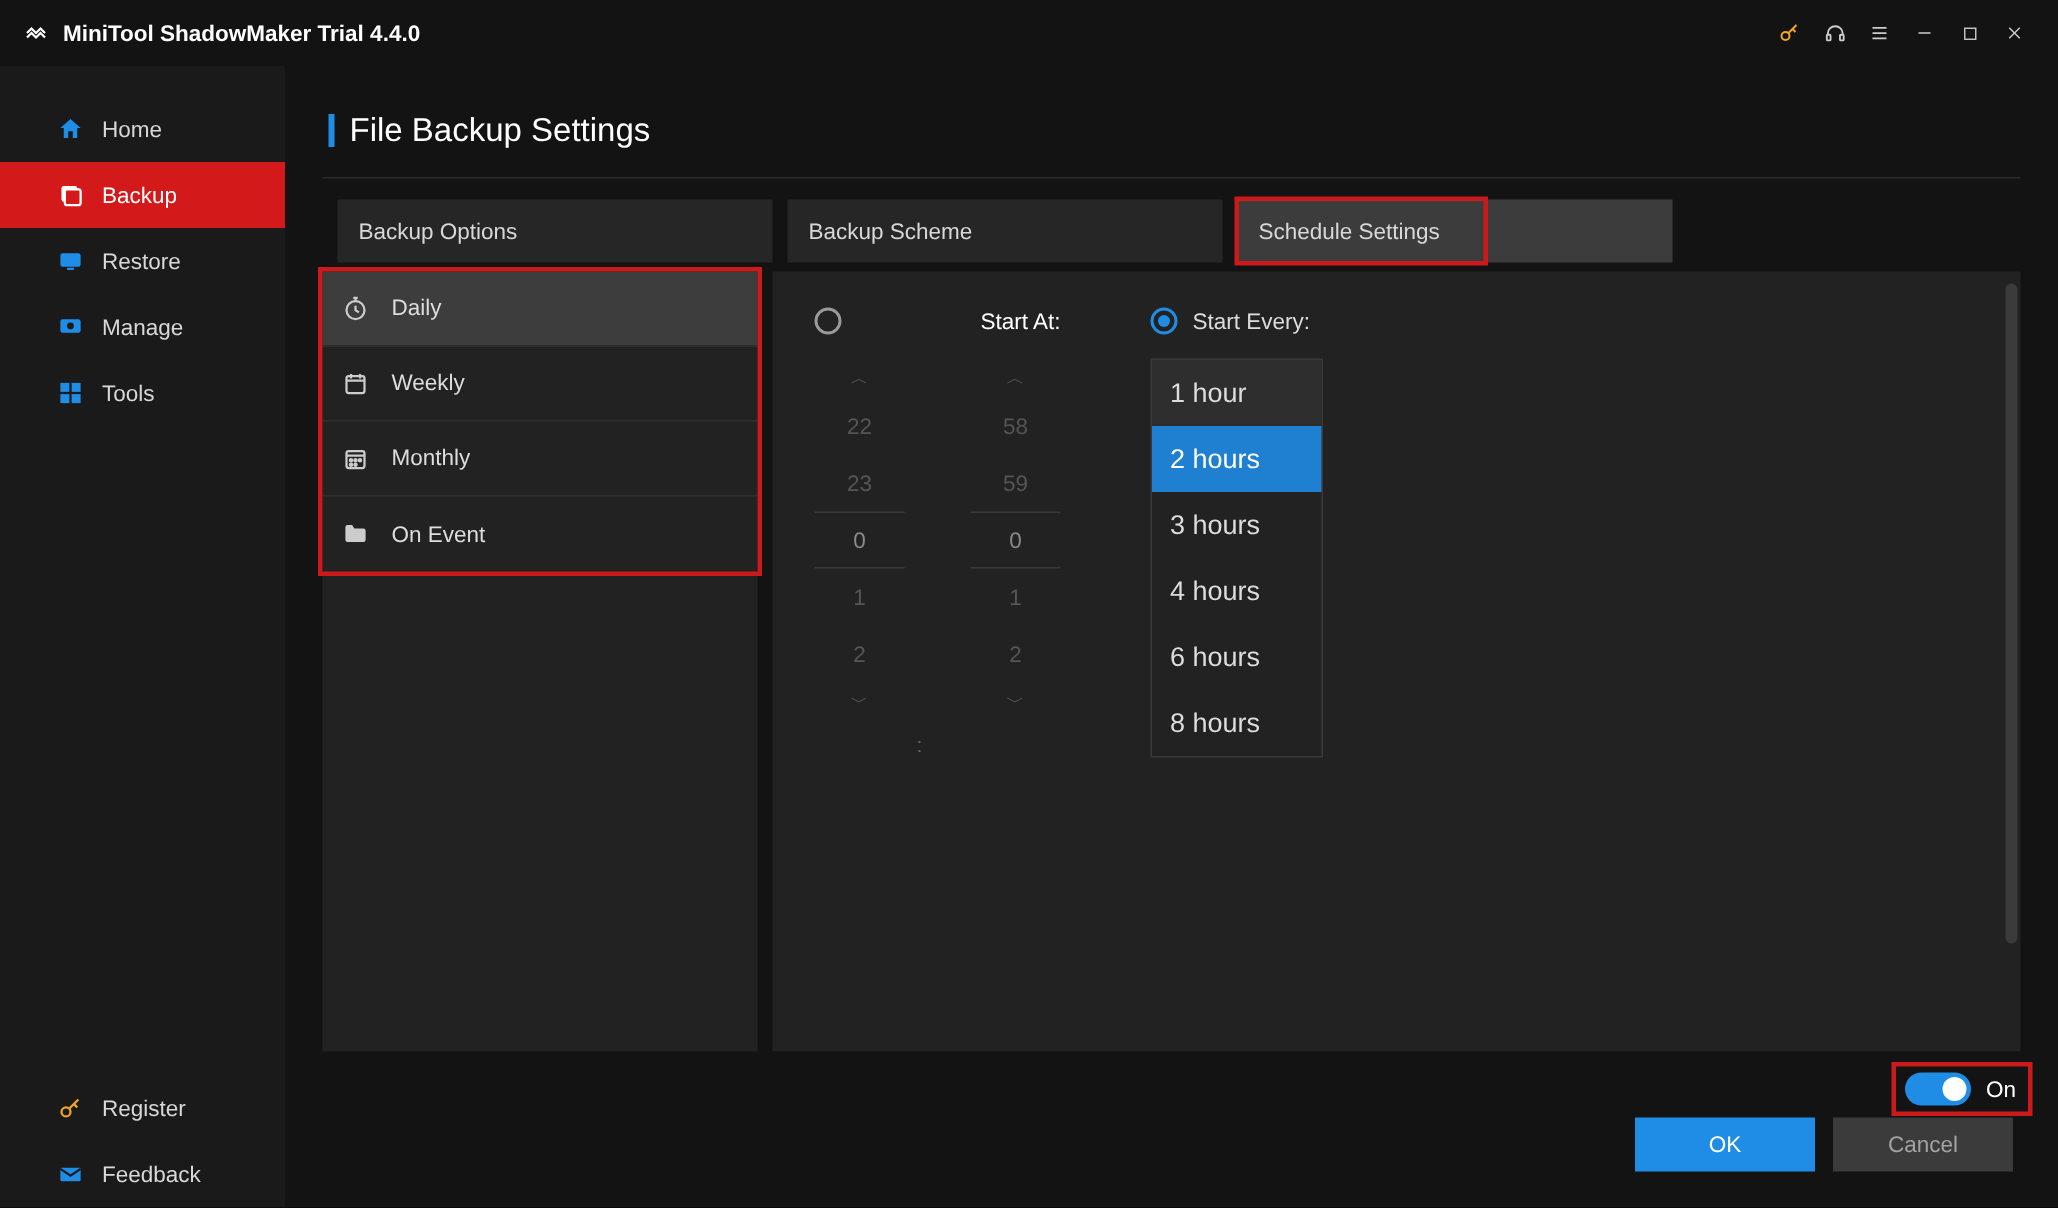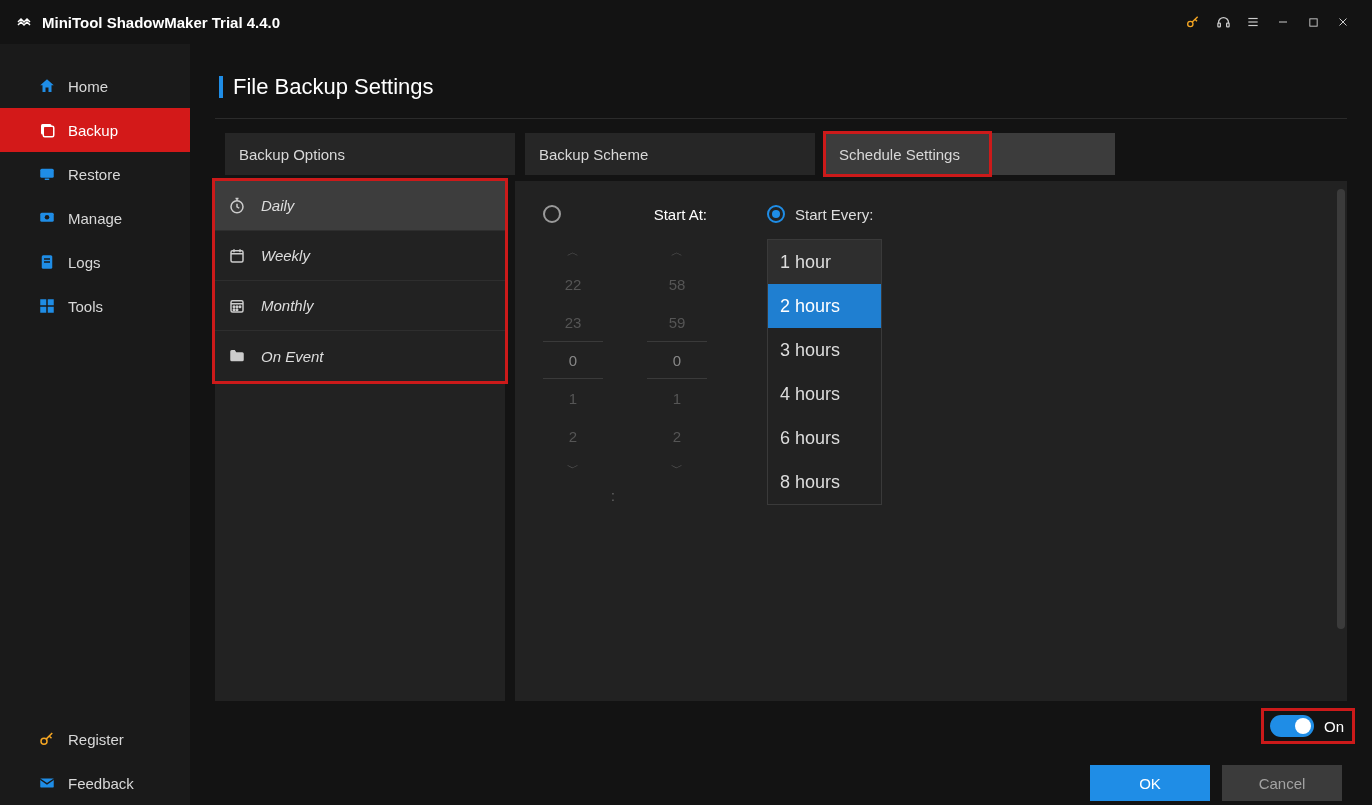--- a/index.html
+++ b/index.html
@@ -74,21 +74,21 @@
   .tab.schedule-wrap { width:290px; padding:0; position:relative;}
   .tab .sched-inner {
     height:100%; width:165px; display:flex; align-items:center; padding-left:14px;
     outline:3px solid #cc1a1a; outline-offset:-1px;
   }
   .tab.schedule-wrap { width: 290px; background:#3c3c3c;}
   .panel-row { display:flex; gap:10px;}
   .left-panel {
     width:290px; height:520px; background:#222222; 
   }
-  .freq-box { outline:3px solid #cc1a1a; outline-offset:0;font-style:italic;}
+  .freq-box { outline:3px solid #cc1a1a; outline-offset:0;}
   .freq-item {
     height:50px; display:flex; align-items:center; gap:14px; padding-left:12px;
     border-bottom:1px solid #2e2e2e; font-size:15px; color:#ddd; cursor:pointer;
   }
   .freq-item.active { background:#3d3d3d;}
   .freq-item .icon { width:20px; display:flex; justify-content:center; color:#ccc;}
   .right-panel { flex:1; height:520px; background:#222222; position:relative; padding:24px 28px;}
   .sched-row { display:flex; gap:60px;}
   .radio-group { display:flex; flex-direction:column; gap:0;}
   .radio-head {
@@ -112,21 +112,21 @@
   .interval-item {
     height:44px; display:flex; align-items:center; padding-left:12px;
     font-size:18px; color:#ddd; cursor:pointer;
   }
   .interval-item.head { background:#2e2e2e; font-weight:500;}
   .interval-item.sel { background:#1f7fd1; color:#fff;}
   
   .scroll-mimic { position:absolute; right:2px; top:8px; width:8px; height:440px; background:#3b3b3b; border-radius:4px;}
   
   .footer {
-    position:absolute; bottom:4px; right:30px; display:flex; gap:12px; align-items:center;
+    position:absolute; bottom:24px; right:30px; display:flex; gap:12px; align-items:center;
   }
   .toggle-box {
     display:flex; align-items:center; gap:10px;
     outline:3px solid #cc1a1a; padding:4px 8px 4px 6px;
     position:absolute; bottom:64px; right:20px;
   }
   .toggle {
     width:44px; height:22px; background:#1f8de6; border-radius:11px; position:relative; cursor:pointer;
   }
   .toggle::after { content:""; position:absolute; right:3px; top:3px; width:16px;height:16px; border-radius:50%; background:#fff;}
@@ -218,30 +218,20 @@
       <span>Restore</span>
     </div>
     <div class="side-item">
       <span class="icon">
           <svg width="18" height="18" viewBox="0 0 24 24" fill="currentColor">
             <rect x="3" y="5" width="18" height="12" rx="2"></rect>
             <circle cx="12" cy="11" r="3" fill="#1a1a1a"></circle>
           </svg>
         </span>
       <span>Manage</span>
-    </div>
-    <div class="side-item">
-      <span class="icon">
-          <svg width="18" height="18" viewBox="0 0 24 24" fill="currentColor">
-            <rect x="5" y="3" width="14" height="18" rx="2"></rect>
-            <line x1="8" y1="8" x2="16" y2="8" stroke="#1a1a1a" stroke-width="2"></line>
-            <line x1="8" y1="12" x2="16" y2="12" stroke="#1a1a1a" stroke-width="2"></line>
-          </svg>
-        </span>
-      <span>Logs</span>
     </div>
     <div class="side-item">
       <span class="icon">
           <svg width="18" height="18" viewBox="0 0 24 24" fill="currentColor">
             <rect x="3" y="3" width="8" height="8"></rect>
             <rect x="13" y="3" width="8" height="8"></rect>
             <rect x="3" y="13" width="8" height="8"></rect>
             <rect x="13" y="13" width="8" height="8"></rect>
           </svg>
         </span>

